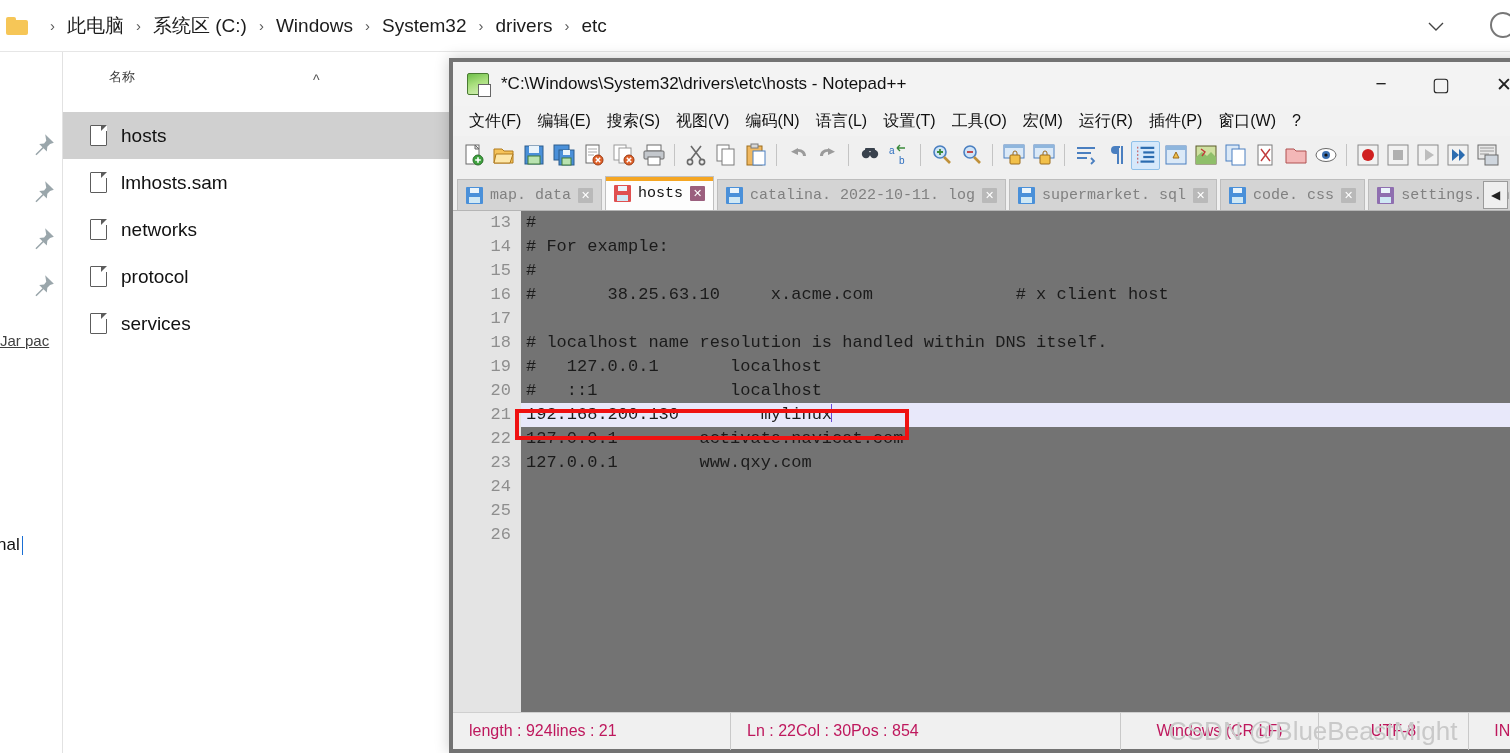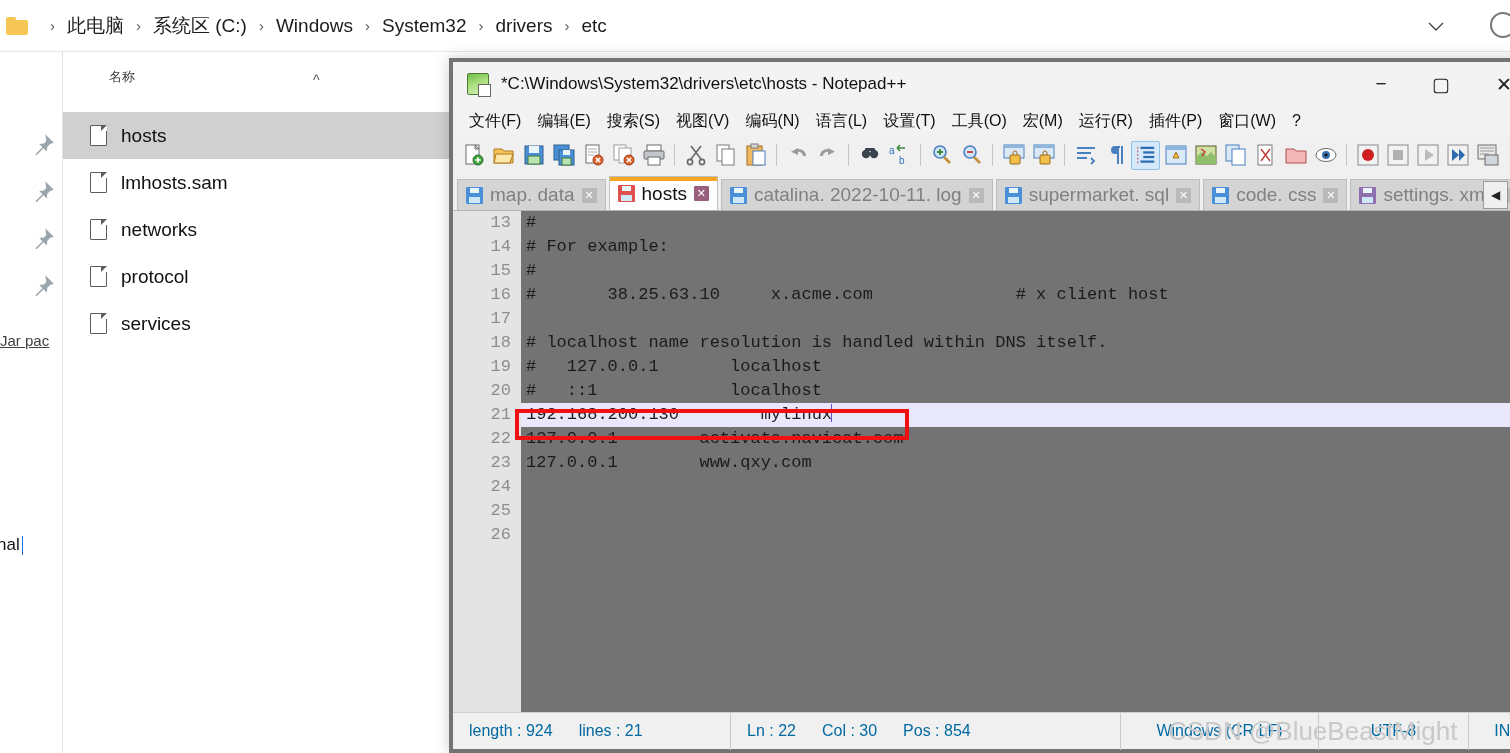--- a/index.html
+++ b/index.html
@@ -179,22 +179,22 @@
   .tab-icon.purple { background: #8f6fb0; }
   .tab-icon:after {
     content:""; position:absolute; left:3px; bottom:1px; width:11px; height:6px;
     background:#cfe8f5;
   }
   .tab-icon:before {
     content:""; position:absolute; left:4px; top:1px; width:9px; height:5px;
     background:#eaf4fb;
   }
   .tab-label {
-    font-size: 19px; color: #808080; white-space: nowrap;
-    font-family: Liberation Sans, sans-serif;
+    font-size: 15px; color: #808080; white-space: nowrap;
+    font-family: Liberation Mono, monospace;
   }
   .tab.active .tab-label { color: #111; }
   .tab-close {
     width: 15px; height: 15px; flex:0 0 auto; background: #b9b9b9;
     display:flex; align-items:center; justify-content:center;
     font-size: 11px; color:#fff; font-family:"Liberation Sans",sans-serif;
     border-radius:1px;
   }
   .tab.active .tab-close { background:#9b5f7e; }
   .tab-scrollers {
@@ -248,22 +248,22 @@
     background: #7d7d7d;
   }
 
   
   .npp-status {
     height: 37px; flex: 0 0 auto; background: #f0f0f0;
     border-top: 1px solid #cfcfcf;
     display: flex; align-items: center; position: relative;
   }
   .st-cell {
-    height: 37px; display: flex; align-items: center; gap: 26px;
-    padding: 0 16px; font-size: 16px; color: #0369a1;
+    height: 37px; display: flex; align-items: center; 
+    padding: 0 16px; font-size: 16px; color: #be185d;
     border-right: 1px solid #c9c9c9; white-space: nowrap;
   }
   .st-cell.noborder { border-right: none; }
   .st-grip {
     position: absolute; right: 5px; bottom: 4px; width: 14px; height: 14px;
     color: #888; font-size: 13px;
   }
 
   .watermark {
     position: absolute; left: 1168px; top: 716px;

